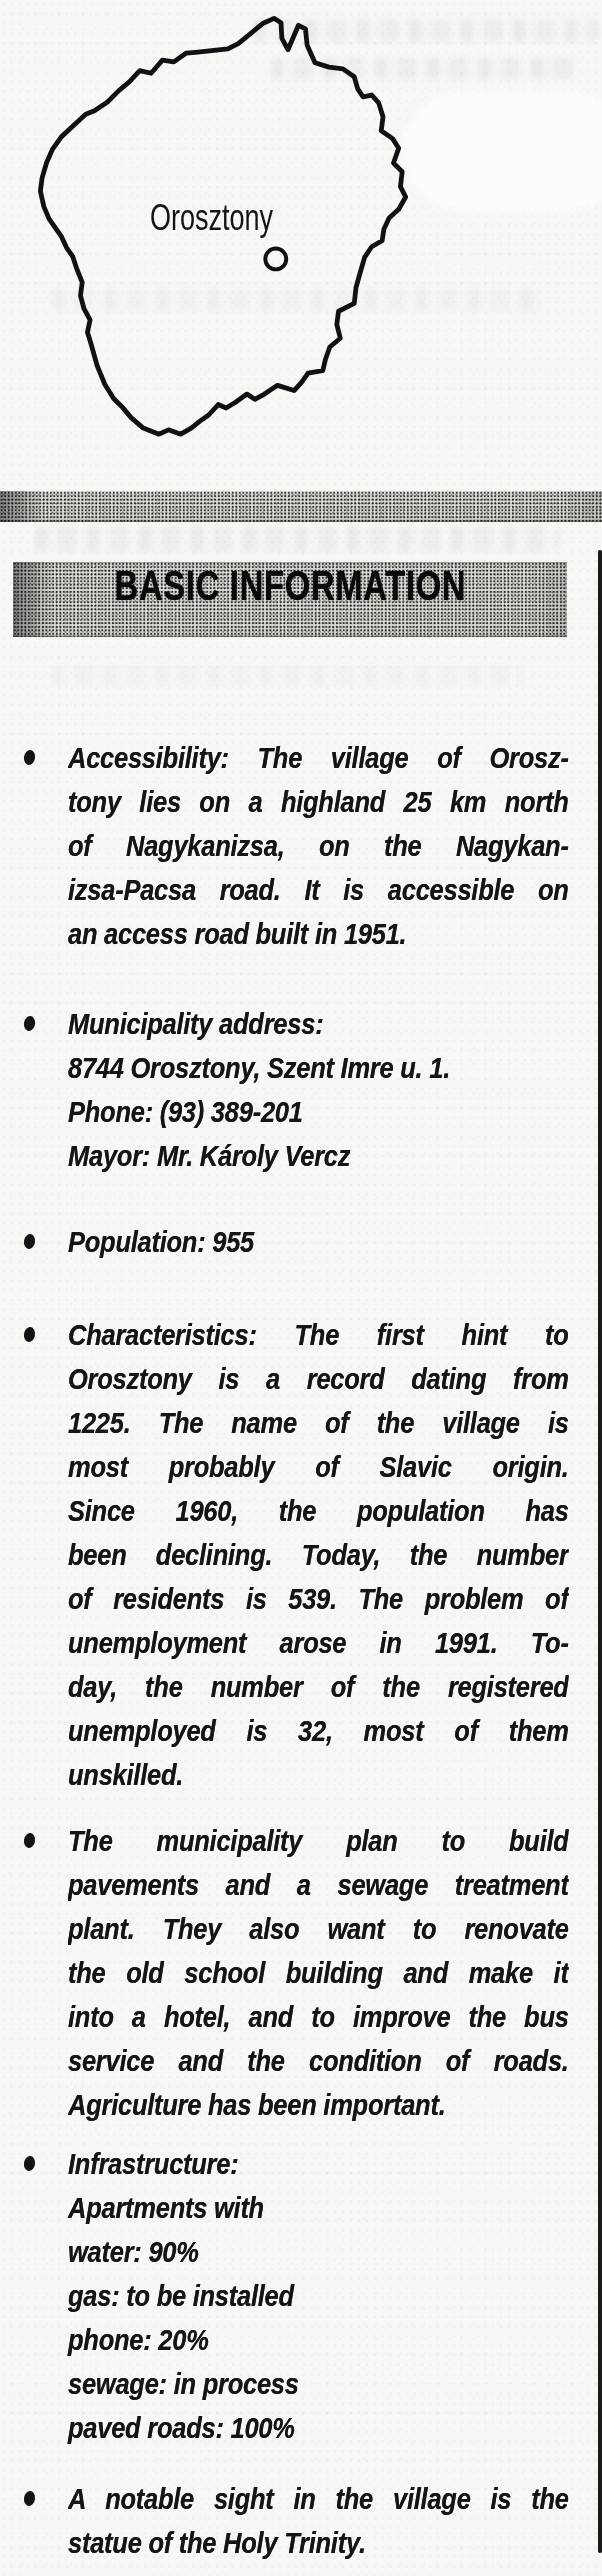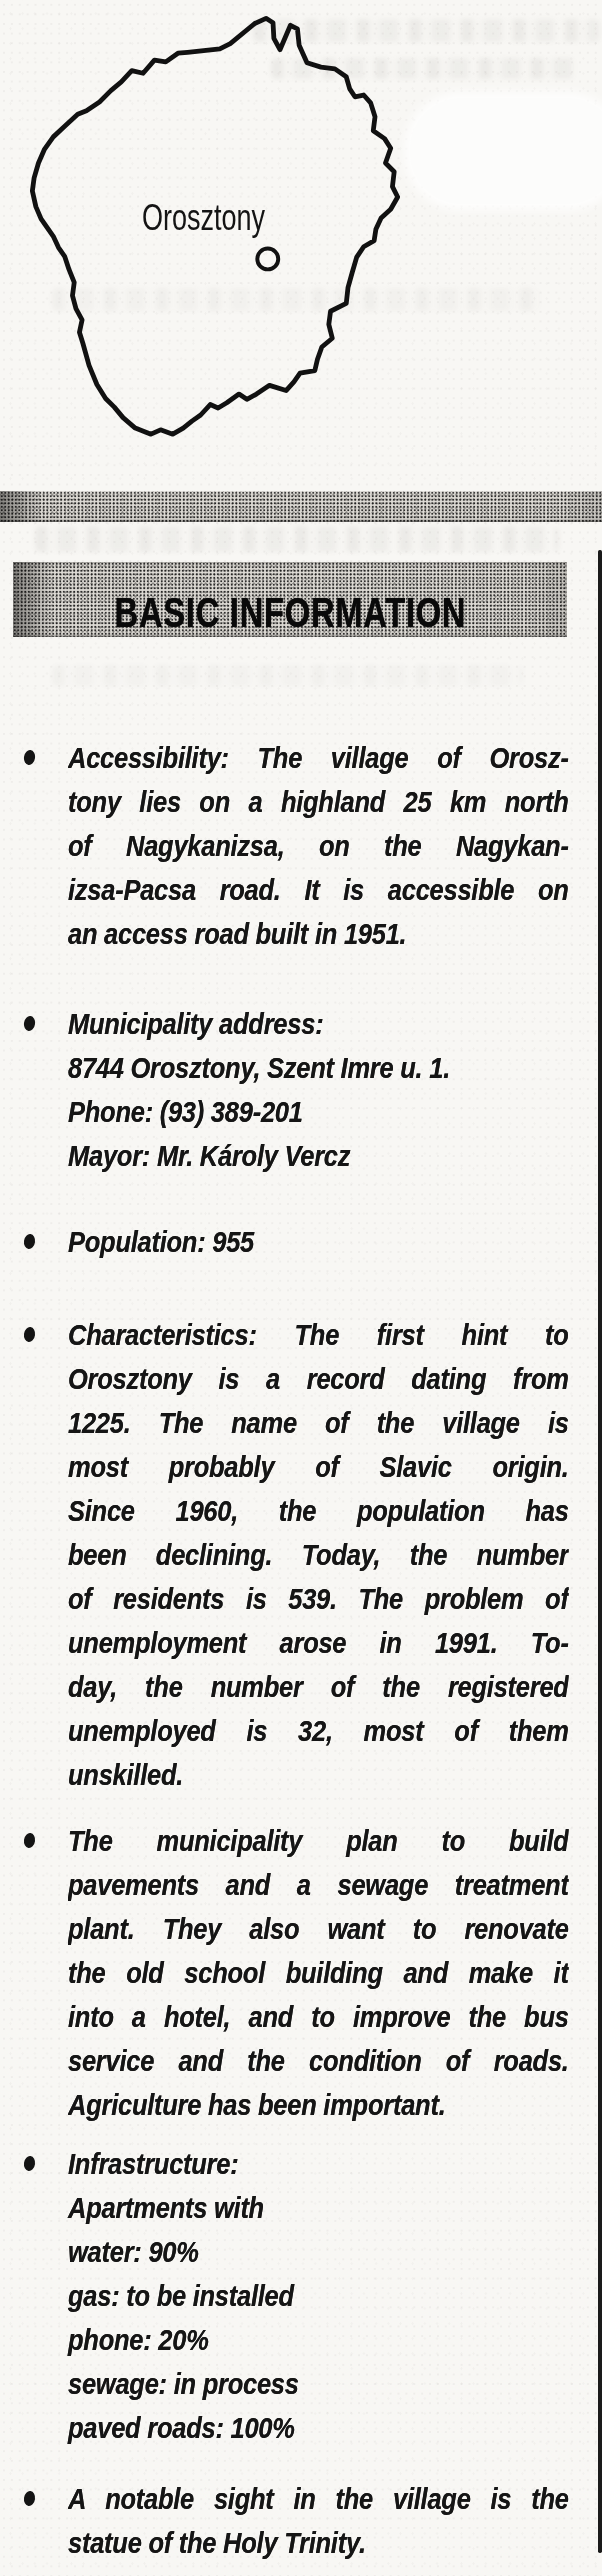--- a/index.html
+++ b/index.html
@@ -41,37 +41,37 @@
   .sep-bar{
     position:absolute;left:0;top:491px;width:602px;height:31px;
     box-shadow:inset 0 -3.5px 2.6px -1.7px rgba(0,0,0,.35), inset 0 1.7px 1.7px -0.9px rgba(255,255,255,.4);
   }
   .sep-shade,.head-shade{
     position:absolute;inset:0;
     background:linear-gradient(90deg, rgba(0,0,0,.4), rgba(0,0,0,0) 7%, rgba(0,0,0,0) 93%, rgba(0,0,0,.1));
   }
   .header-bar{
     position:absolute;left:13px;top:562px;width:554px;height:75px;
-    display:flex;align-items:flex-end;justify-content:center;
+    display:flex;align-items:flex-start;justify-content:center;
     box-shadow:inset 0 -3.5px 2.6px -1.7px rgba(0,0,0,.3), inset 0 2.6px 2.6px -1.7px rgba(0,0,0,.25);
   }
   .header-title{
     position:relative;
     font-weight:700;font-size:42px;letter-spacing:0.9px;color:#0a0a0a;
     transform:scaleX(.78);transform-origin:center;
     text-shadow:0 0 0.9px rgba(0,0,0,.9);
     white-space:nowrap;
   }
   
   .right-rule{
     position:absolute;left:598px;top:550px;width:3.5px;height:2003px;
     background:#1a1a1a;border-radius:1.7px;
   }
   
-  .map-wrap{position:absolute;left:0;top:0;width:410px;height:449px;}
+  .map-wrap{position:absolute;left:8px;top:0;width:410px;height:449px;}
   .map-label{
     position:absolute;left:142px;top:197px;
     font-size:37px;font-weight:400;color:#141414;letter-spacing:0;
     transform:scaleX(.73);transform-origin:left center;white-space:nowrap;
   }
   
   .para-row{position:absolute;left:0;width:602px;}
   .bullet-dot{
     position:absolute;left:23.6px;width:11.3px;height:15px;border-radius:50%;
     background:#141414;transform:rotate(8deg);

